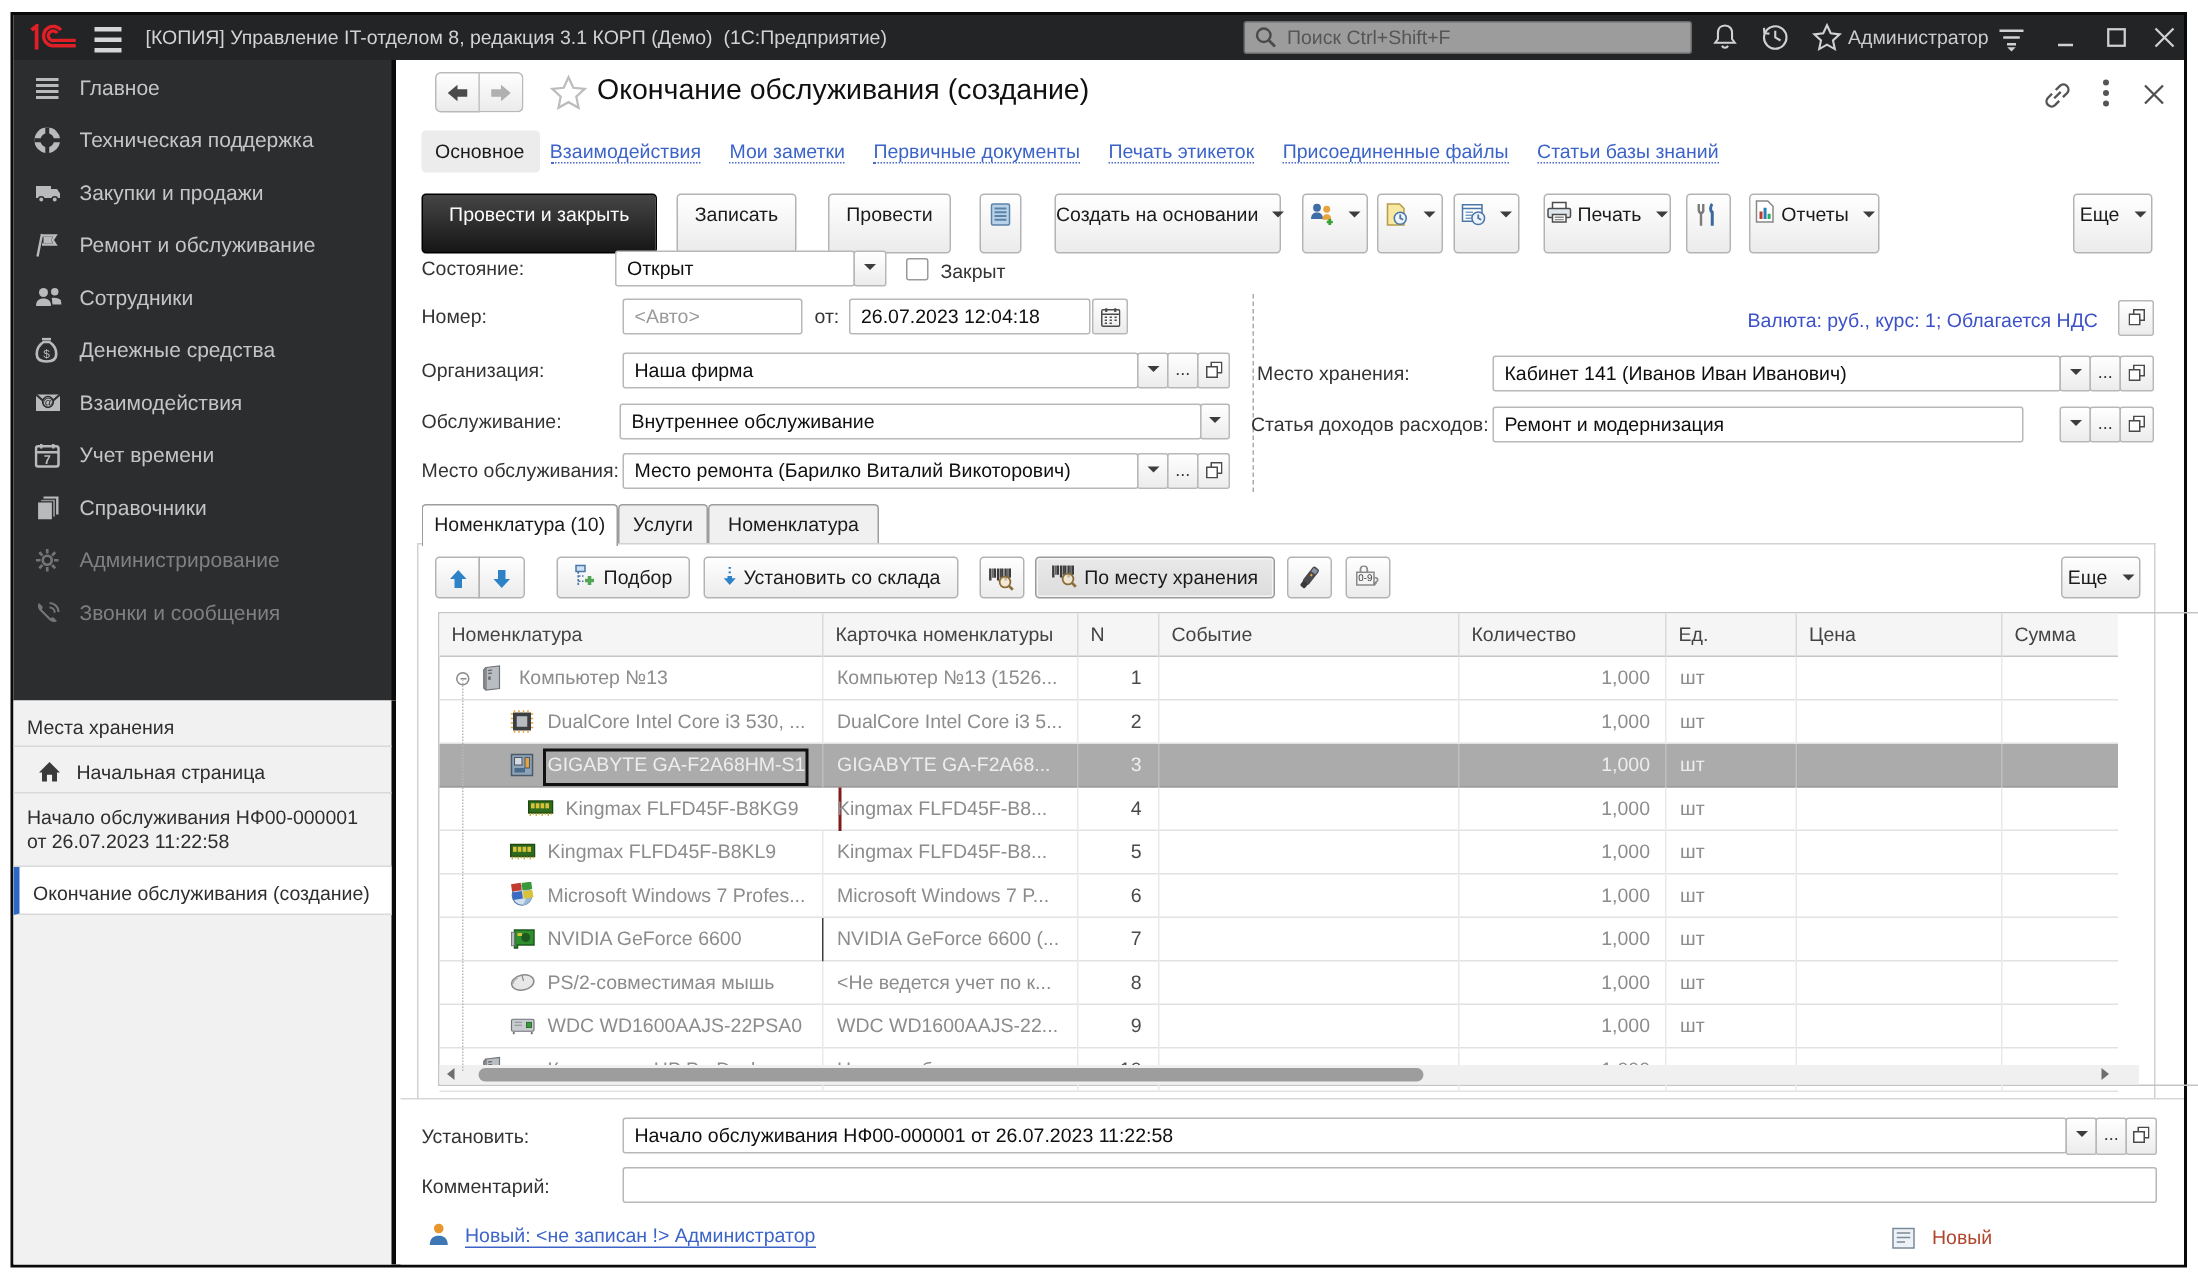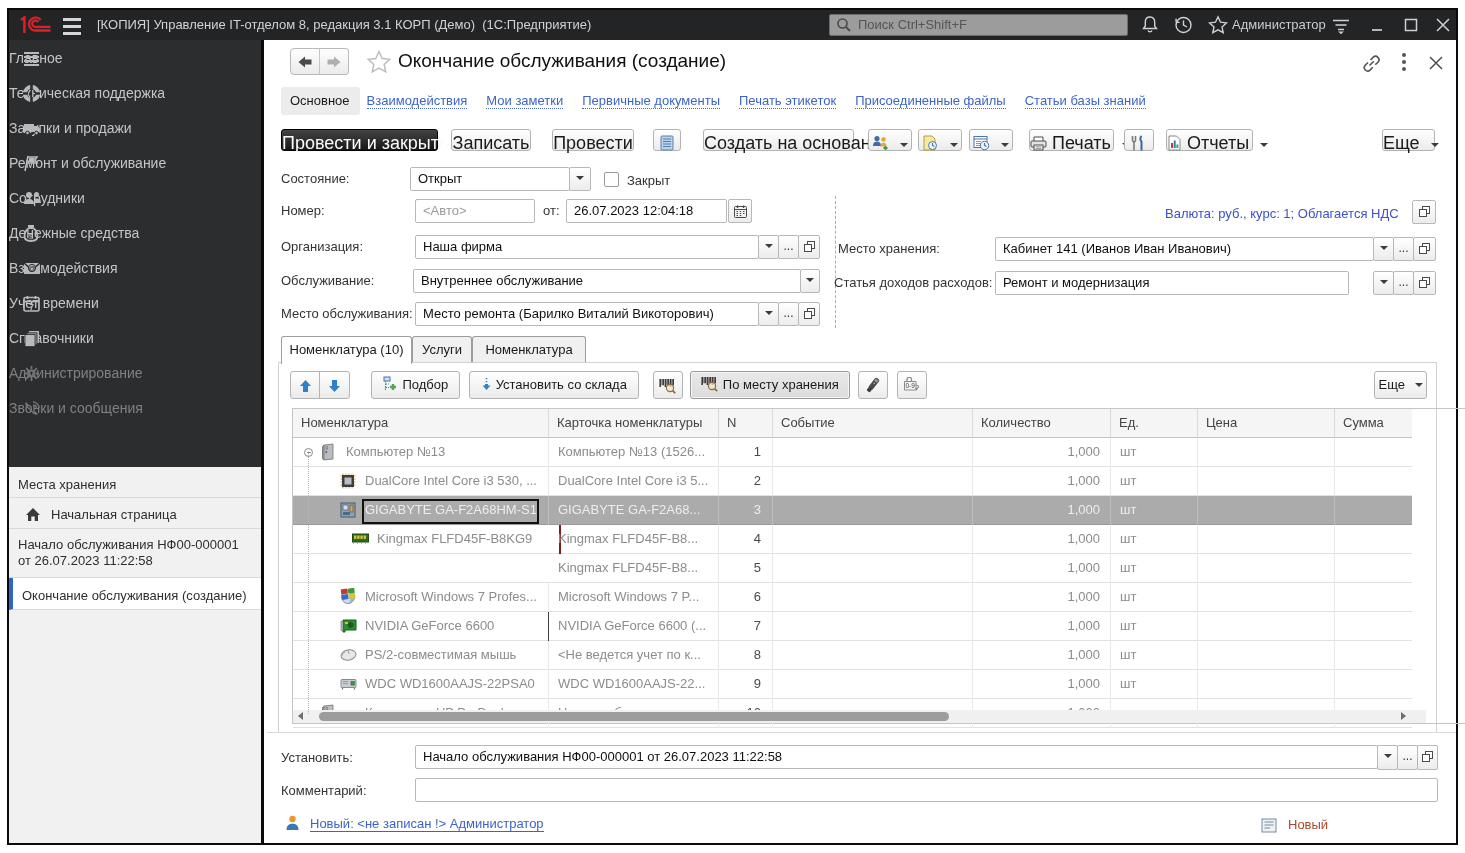--- a/index.html
+++ b/index.html
@@ -9,21 +9,21 @@
 #topbar { position:absolute; left:0; top:0; width:100%; height:30px; background:#222426; color:#c9cbcd; font-size:13px; }
 #logo { position:absolute; left:11px; top:6px; }
 #burger { position:absolute; left:54px; top:8px; width:18px; height:15px; }
 #burger div { height:3px; background:#d4d6d8; margin-bottom:4px; }
 #apptitle { position:absolute; left:88px; top:7px; color:#d0d2d4; }
 #searchbox { position:absolute; left:820px; top:4px; width:299px; height:22px; background:#9c9c9c; border:1px solid #6b6b6b; border-radius:2px; color:#555; font-size:13px; line-height:20px; padding-left:28px; }
 .tico { position:absolute; top:4px; width:22px; height:22px; }
 #adminname { position:absolute; left:1223px; top:7px; color:#c9cbcd; }
 
 #sidedark { position:absolute; left:0; top:30px; width:255px; height:427px; background:#2b2d2f; border-right:3px solid #0a0a0a; padding-top:1px; }
-.mi { position:relative; height:35px; color:#c3c5c7; font-size:14px; line-height:35px; }
+.mi { position:relative; height:35px; color:#c3c5c7; font-size:14px; line-height:35px; padding-left:44px; }
 .mi.dim { color:#7e8082; }
 .mi svg { position:absolute; left:14px; top:9px; }
 
 #sidelight { position:absolute; left:0; top:457px; width:255px; height:376px; background:#f1f1f1; border-right:3px solid #0a0a0a; font-size:13px; color:#2e2e2e; }
 .si { position:relative; border-bottom:1px solid #d9d9d9; padding:6px 8px 6px 9px; }
 .si.home { height:31px; padding-top:9px; }
 .si.r2 { height:31px; padding-top:10px; }
 .si.r3 { height:49px; padding-top:8px; line-height:16px; }
 .si.active { height:32px; padding-top:10px; }
 .si.home { padding-left:42px; }
@@ -35,21 +35,21 @@
 
 .navbtn { position:absolute; top:8px; width:30px; height:27px; background:linear-gradient(#fefefe,#ebebeb); border:1px solid #b9b9b9; }
 #btnback { left:23px; border-radius:4px 0 0 4px; }
 #btnfwd { left:52px; border-radius:0 4px 4px 0; border-left:1px solid #c6c6c6; }
 #doctitle { position:absolute; left:131px; top:10px; font-size:19px; color:#101010; }
 
 #tabs { position:absolute; left:14px; top:47px; height:28px; white-space:nowrap; }
 .tablink { display:inline-block; margin-right:19px; color:#3c64c8; border-bottom:1px dotted #4a69cb; padding-bottom:0px; line-height:15px; margin-top:6px; }
 #tabactive { display:inline-block; background:#ececec; border-radius:3px; padding:6px 10px 7px 9px; color:#1a1a1a; margin-right:7px; }
 
-.tb { position:absolute; top:89px; height:22px; white-space:nowrap; background:linear-gradient(#ffffff,#ebebeb); border:1px solid #b3b3b3; border-radius:3px; font-size:18px; color:#1a1a1a; line-height:26px; text-align:center; }
+.tb { position:absolute; top:89px; height:40px; white-space:nowrap; background:linear-gradient(#ffffff,#ebebeb); border:1px solid #b3b3b3; border-radius:3px; font-size:13px; color:#1a1a1a; line-height:26px; text-align:center; }
 .tbdark { background:linear-gradient(#454545,#161616); color:#fcfcfc; border-color:#000; }
 .caret { display:inline-block; width:0; height:0; border-left:4px solid transparent; border-right:4px solid transparent; border-top:4px solid #3c3c3c; margin-left:6px; vertical-align:2px; }
 
 .flabel { position:absolute; color:#333; }
 .field { position:absolute; height:24px; border:1px solid #b8b8b8; border-radius:2px; background:#fff; color:#0f0f0f; line-height:22px; padding-left:7px; white-space:nowrap; overflow:hidden; }
 .fbtn { position:absolute; height:24px; width:20px; border:1px solid #b8b8b8; border-radius:2px; background:linear-gradient(#fff,#ececec); text-align:center; line-height:21px; font-size:12px; color:#333; }
 .fbtn .caret { margin-left:0; }
 #dashsep { position:absolute; left:568px; top:156px; height:132px; border-left:1px dashed #aaa; }
 
 .ttab { position:absolute; top:296px; height:27px; border:1px solid #9d9d9d; border-bottom:none; border-radius:3px 3px 0 0; background:#f0f0f0; line-height:26px; text-align:center; color:#1a1a1a; }
@@ -455,20 +455,31 @@
                 </div>
                 <div class="gc" style="left:256px;width:170px;padding-left:9px;border-right:1px solid #e9e9e9;overflow:hidden;white-space:nowrap">Kingmax FLFD45F-B8...</div>
                 <div class="gc num" style="left:426px;width:54px;padding-right:11px;border-right:1px solid #e9e9e9;color:#4a4a4a">4</div>
                 <div class="gc" style="left:480px;width:200px;border-right:1px solid #e9e9e9"></div>
                 <div class="gc num" style="left:680px;width:138px;padding-right:10px;border-right:1px solid #e9e9e9">1,000</div>
                 <div class="gc" style="left:818px;width:87px;padding-left:9px;border-right:1px solid #e9e9e9">шт</div>
                 <div class="gc" style="left:905px;width:137px;border-right:1px solid #e9e9e9"></div>
                 <div class="gc" style="left:1042px;width:77px"></div>
               </div>
             <div class="grow" style="top:145px">
+                <div class="gc" style="left:0;width:256px;border-right:1px solid #e9e9e9">
+                  <svg class="gicon" style="left:47px;top:8px" width="17" height="12" viewBox="0 0 17 12">
+                    <rect x="0.5" y="1" width="16" height="8" fill="#2f6b1f" stroke="#1e4a12"></rect>
+                    <rect x="2" y="2.5" width="2.4" height="3.4" fill="#d8c23a"></rect>
+                    <rect x="5.2" y="2.5" width="2.4" height="3.4" fill="#d8c23a"></rect>
+                    <rect x="8.4" y="2.5" width="2.4" height="3.4" fill="#d8c23a"></rect>
+                    <rect x="11.6" y="2.5" width="2.4" height="3.4" fill="#d8c23a"></rect>
+                    <path d="M1.5 9 V11 M3.5 9 V10.2 M5.5 9 V11 M7.5 9 V10.2 M9.5 9 V11 M11.5 9 V10.2 M13.5 9 V11 M15.5 9 V10.2" stroke="#b9a82a" stroke-width="0.8"></path>
+                  </svg>
+                  <span style="position:absolute;left:72px;top:0;line-height:28px">Kingmax FLFD45F-B8KL9</span>
+                </div>
                 <div class="gc" style="left:256px;width:170px;padding-left:9px;border-right:1px solid #e9e9e9;overflow:hidden;white-space:nowrap">Kingmax FLFD45F-B8...</div>
                 <div class="gc num" style="left:426px;width:54px;padding-right:11px;border-right:1px solid #e9e9e9;color:#4a4a4a">5</div>
                 <div class="gc" style="left:480px;width:200px;border-right:1px solid #e9e9e9"></div>
                 <div class="gc num" style="left:680px;width:138px;padding-right:10px;border-right:1px solid #e9e9e9">1,000</div>
                 <div class="gc" style="left:818px;width:87px;padding-left:9px;border-right:1px solid #e9e9e9">шт</div>
                 <div class="gc" style="left:905px;width:137px;border-right:1px solid #e9e9e9"></div>
                 <div class="gc" style="left:1042px;width:77px"></div>
               </div>
             <div class="grow" style="top:174px">
                 <div class="gc" style="left:0;width:256px;border-right:1px solid #e9e9e9">

